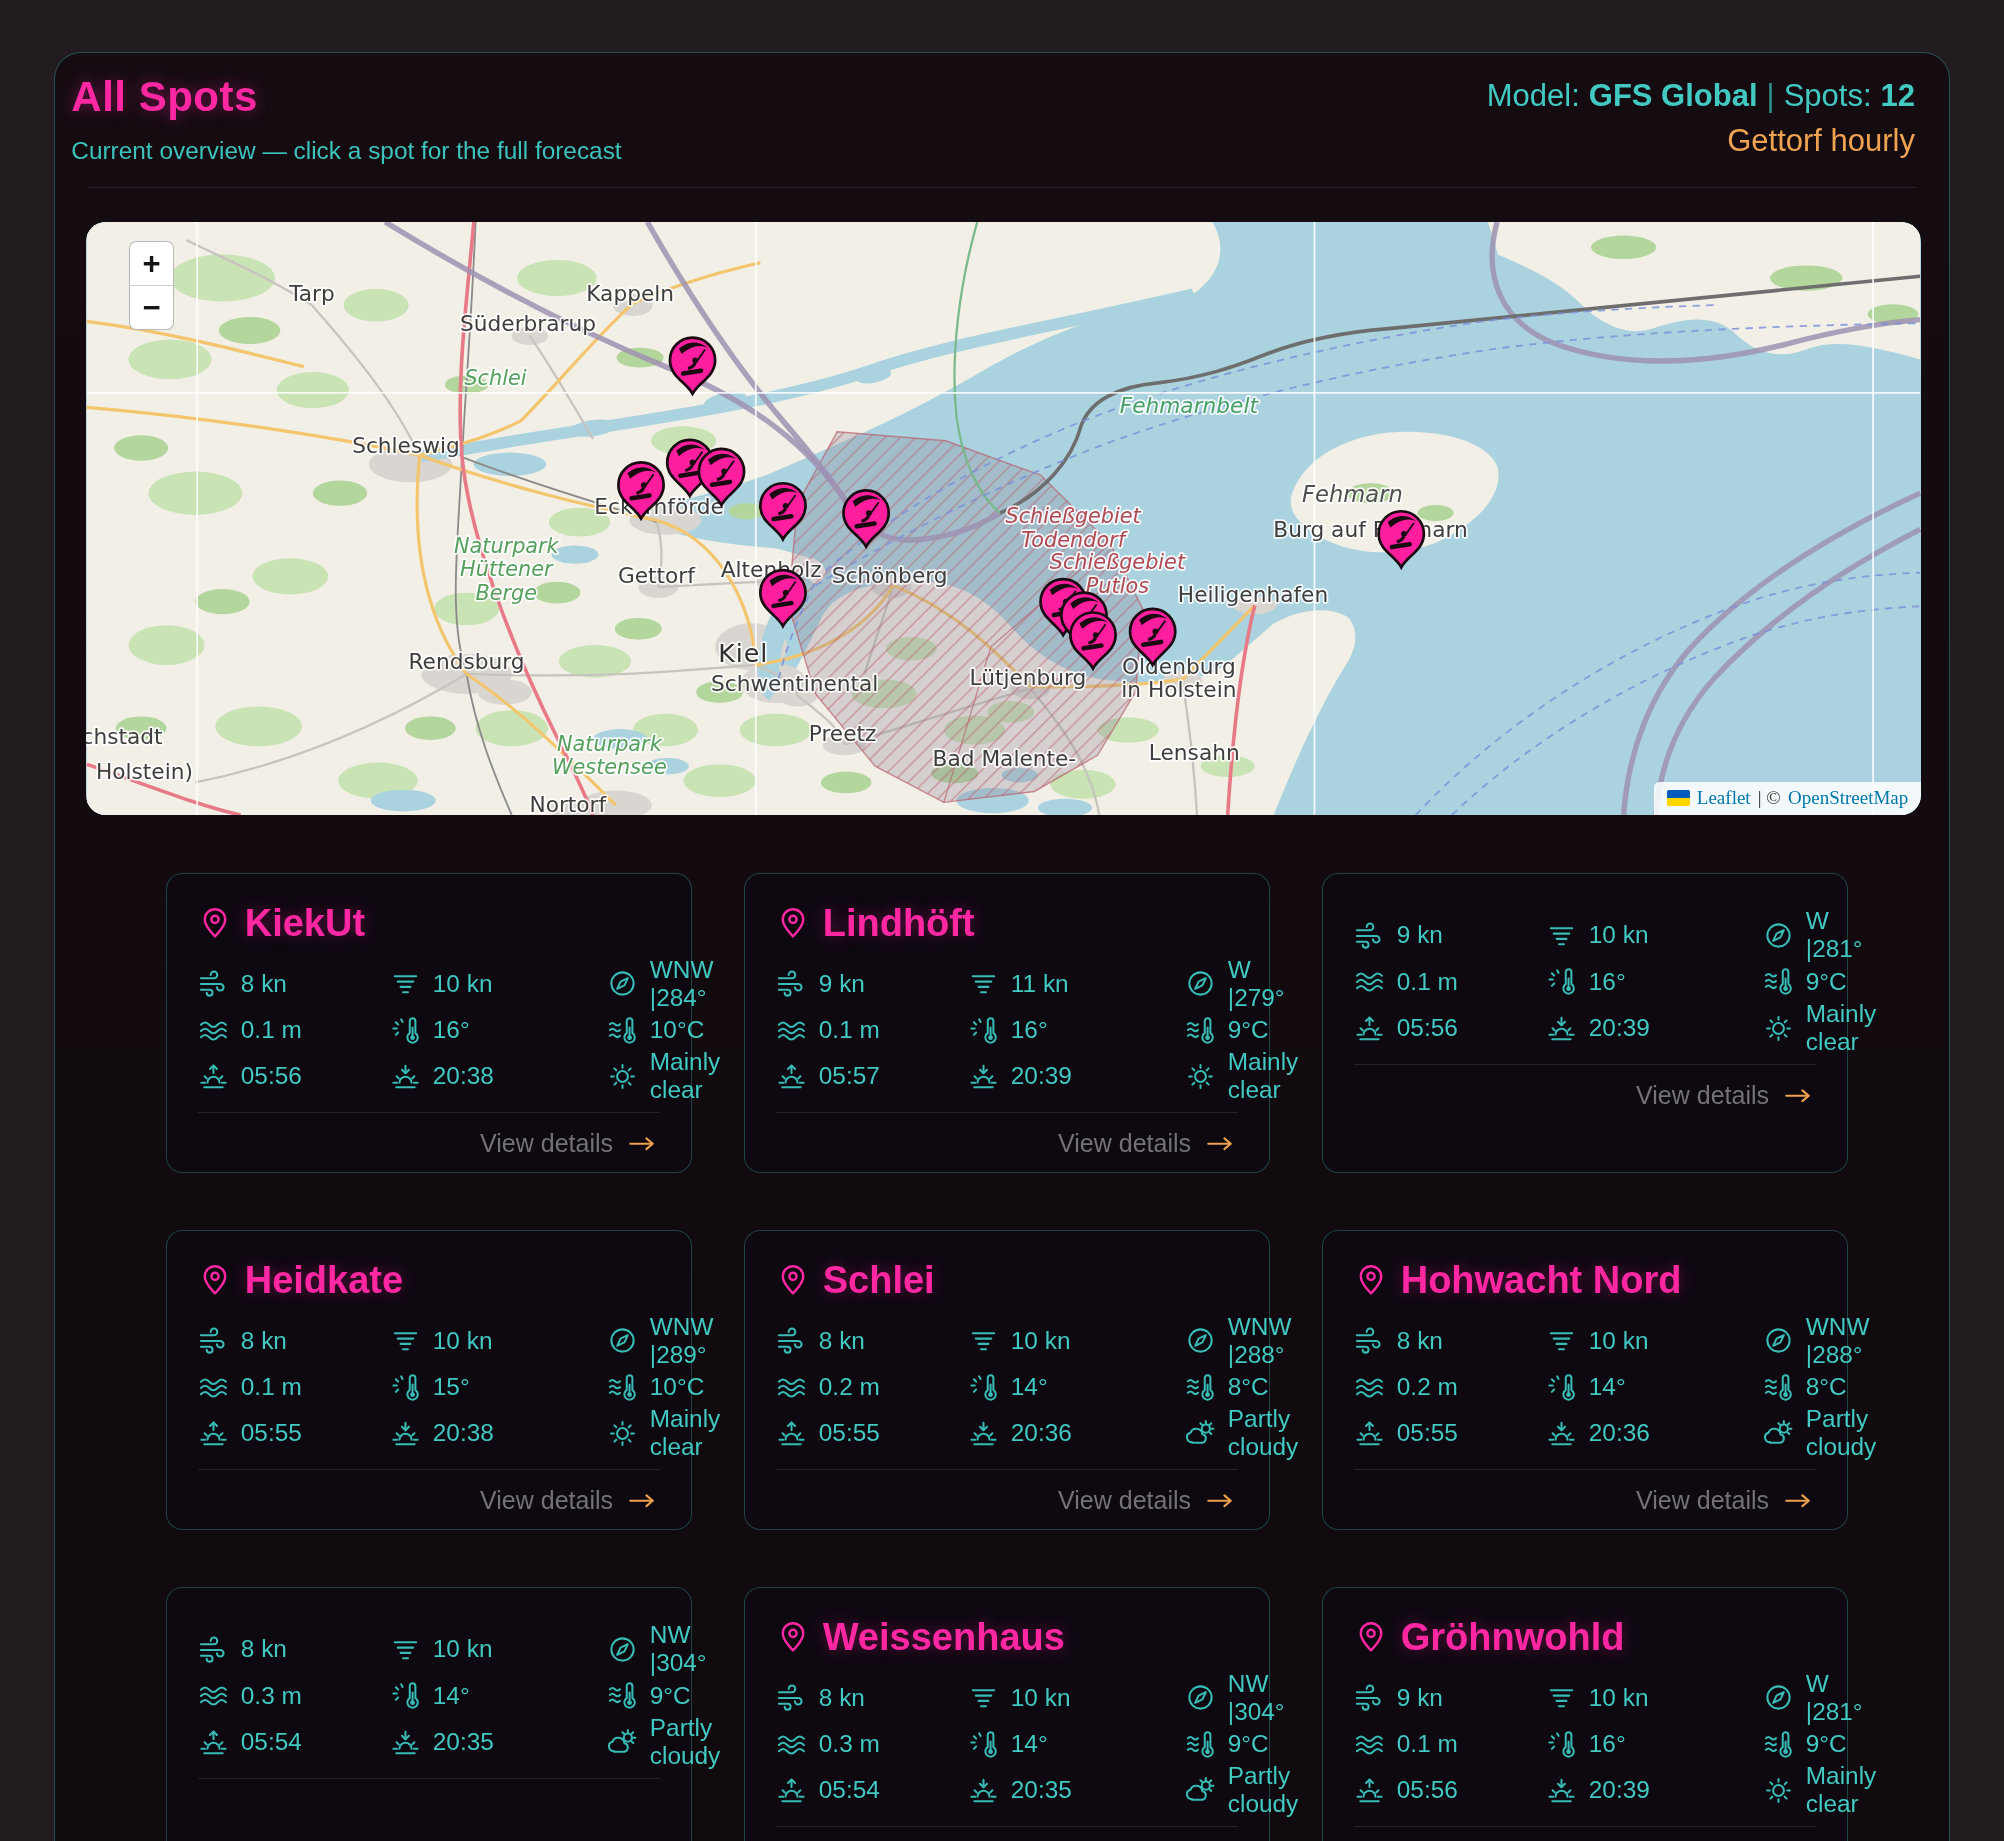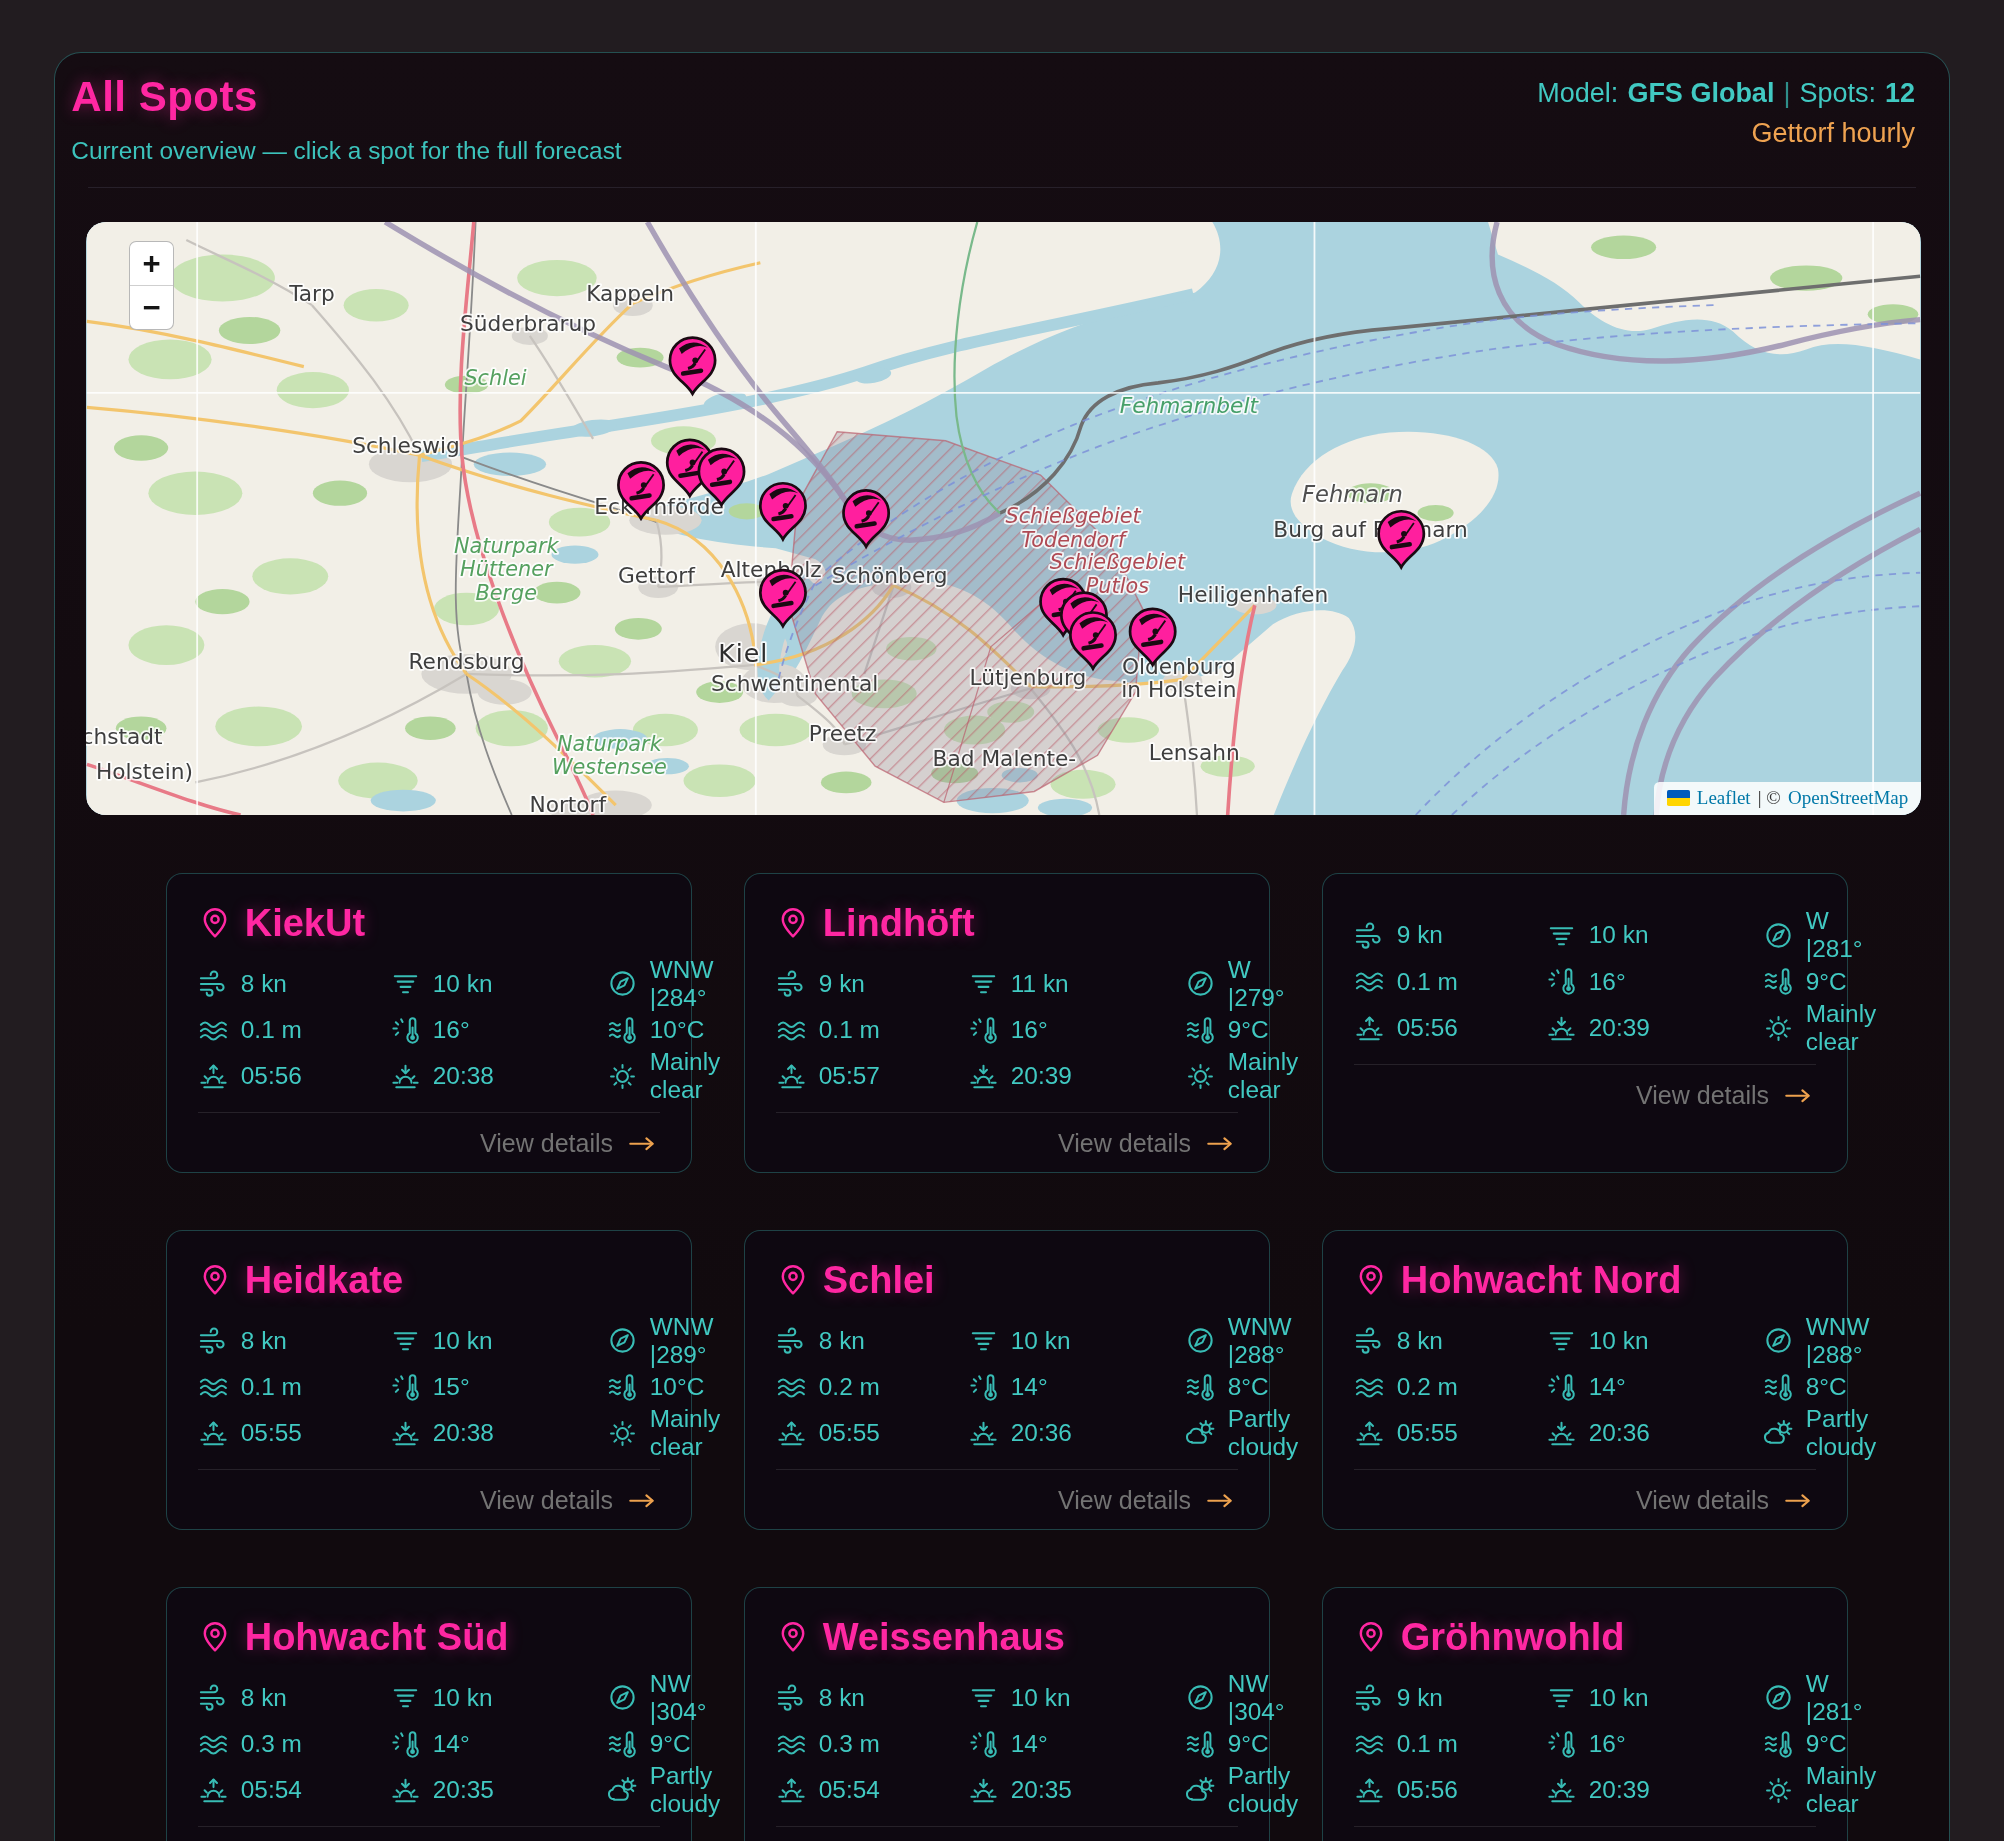--- a/index.html
+++ b/index.html
@@ -16,21 +16,21 @@
     border-radius:27px;
     box-sizing:border-box;
   }
   
   .hdr{display:flex;justify-content:space-between;align-items:flex-start;margin:20px 34px 0 16.3px;}
   .hdr h1{
     margin:0;font-size:42px;font-weight:800;color:#ff27a2;letter-spacing:0.5px;
     text-shadow:0 0 16.3px rgba(255,39,162,.40);
   }
   .subtitle{margin-top:16.3px;font-size:24.4px;color:#3cc3bc;}
-  .hdr-right{text-align:right;font-size:27px;color:#41c9c2;margin-top:5.4px;}
+  .hdr-right{text-align:right;font-size:31px;color:#41c9c2;margin-top:5.4px;}
   .model-line{display:flex;gap:9px;justify-content:flex-end;align-items:baseline;}
   .model-line .b{font-weight:700;}
   .model-line .dim{color:#2f8f8a;}
   .updated{margin-top:9px;color:#efa351;}
   .hdr-divider{border-top:0.9px solid #27202a;margin:22px 33px 0 33px;}
   
   .map{
     position:relative;width:1835px;height:593px;margin:34px 0 0 31px;
     border-radius:20px;overflow:hidden;background:#abd3df;
   }
@@ -908,26 +908,20 @@
       <a class="view-link">
         <span>View details</span>
         <svg viewBox="0 0 40 26" width="36" height="23.5">
               <use href="#i-arrow"></use>
             </svg>
       </a>
     </div>
   </div>
 
   <div class="card">
-    <div class="card-title">
-      <svg viewBox="0 0 38 38" width="34" height="34">
-            <use href="#i-pin"></use>
-          </svg>
-      <span>Hohwacht Süd</span>
-    </div>
     <div class="stats">
       <div class="stat">
         <svg viewBox="0 0 34 34" width="31" height="31">
               <use href="#i-wind"></use>
             </svg>
         <span>8 kn</span>
       </div>
       <div class="stat">
         <svg viewBox="0 0 34 34" width="31" height="31">
               <use href="#i-gusts"></use>

